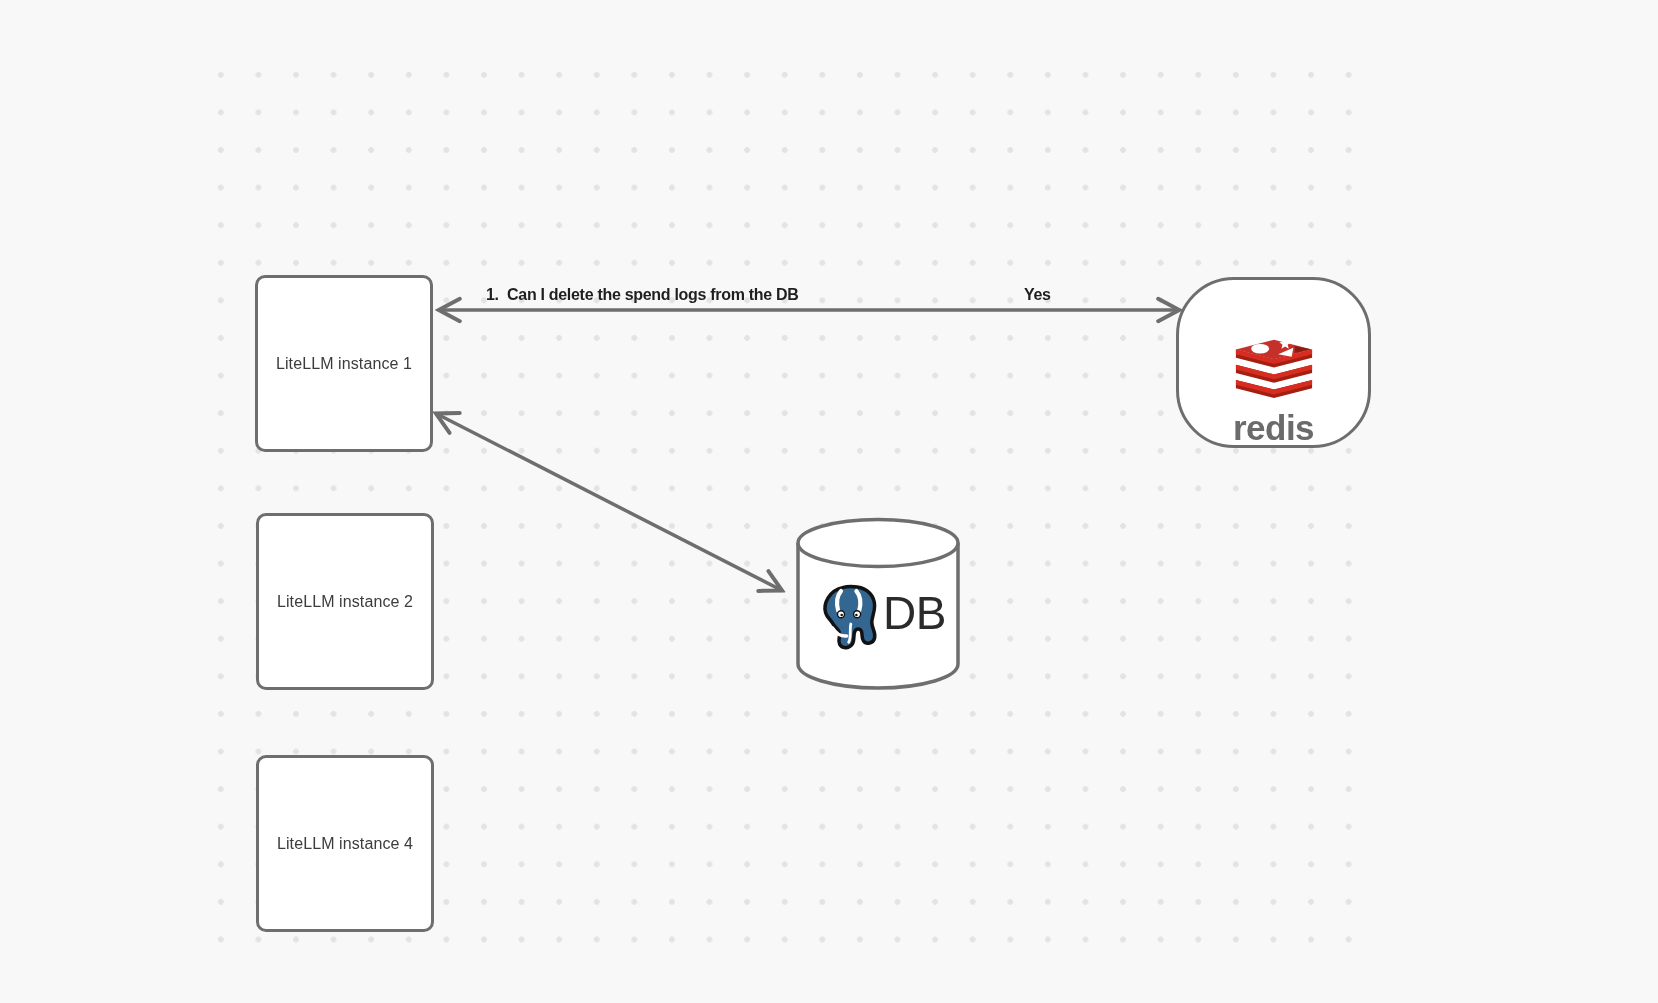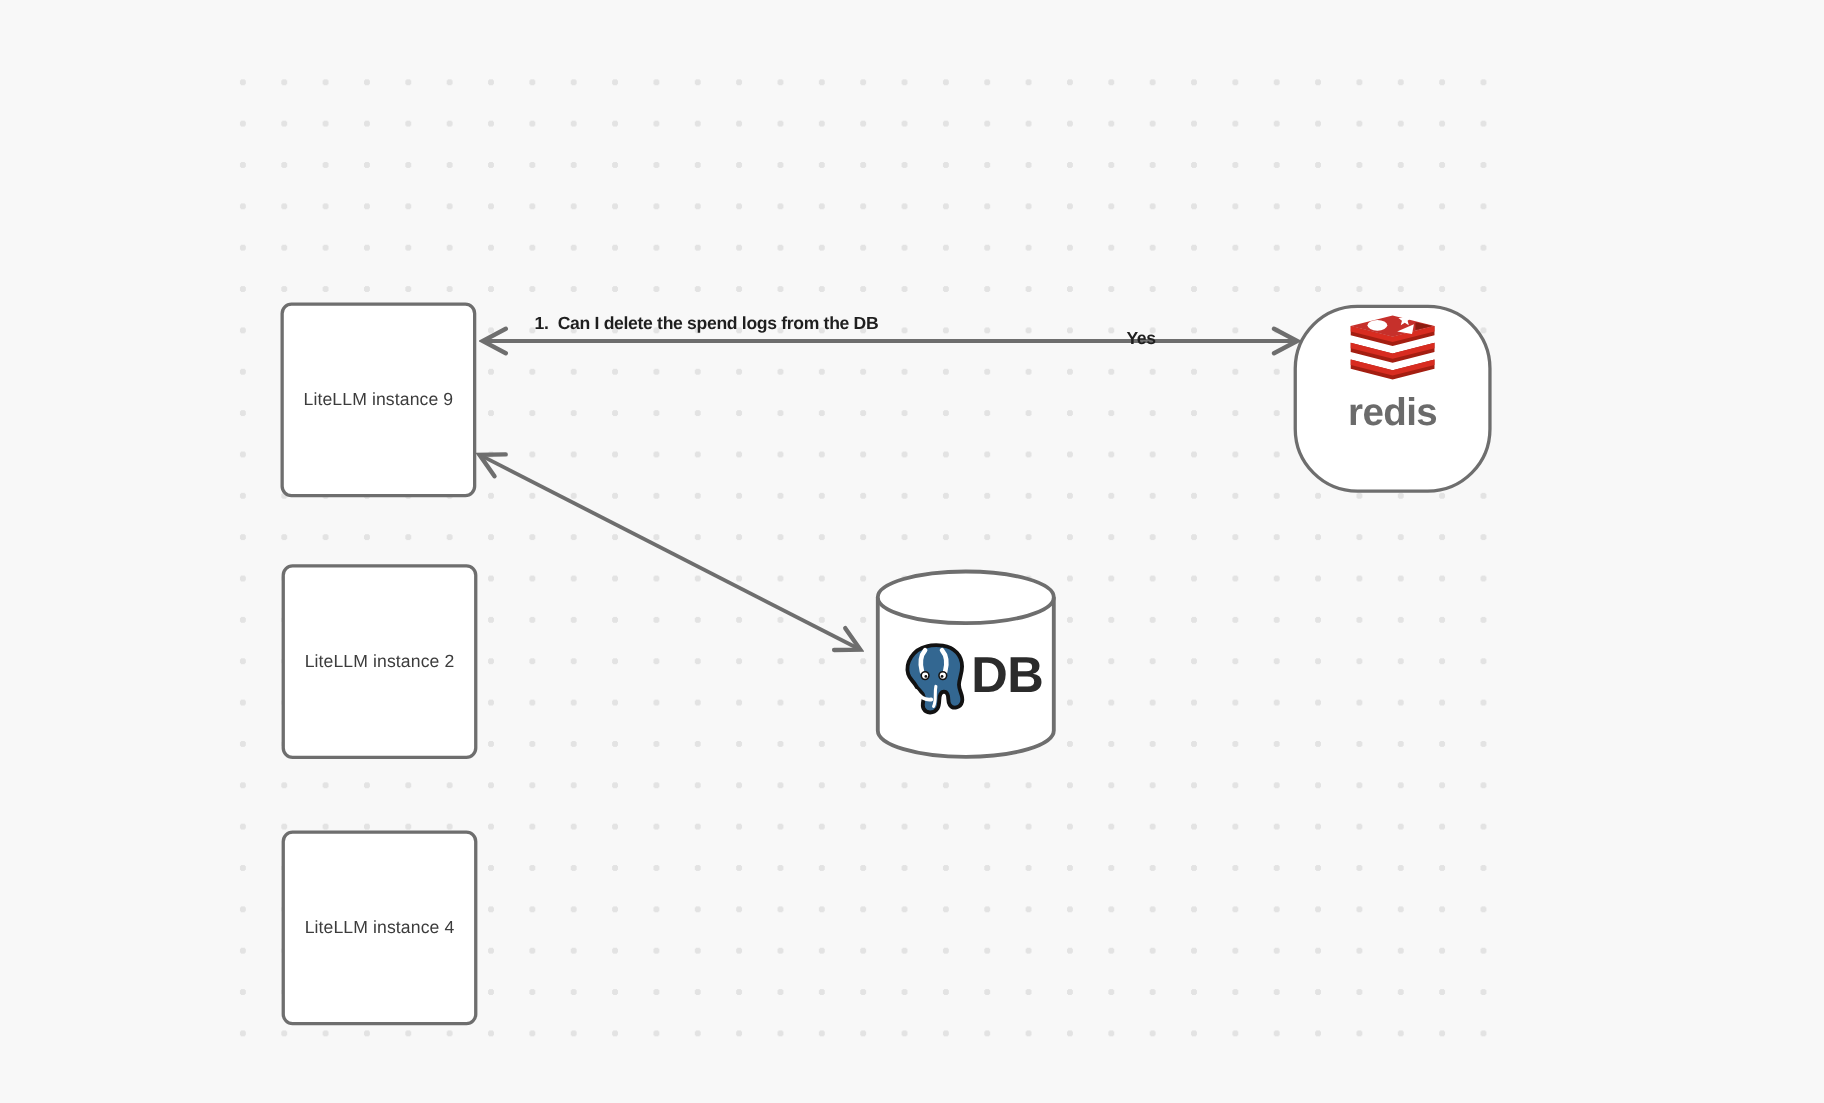--- a/index.html
+++ b/index.html
@@ -25,42 +25,42 @@
   .node-box{
     position:absolute;width:178px;height:177px;background:#fff;
     border:3.5px solid var(--stroke-gray);border-radius:10px;
     display:flex;align-items:center;justify-content:center;
   }
   .node-box span{font-size:16px;color:var(--node-text);letter-spacing:.1px}
   .box1{left:255px;top:275px}
   .box2{left:256px;top:513px}
   .box3{left:256px;top:755px}
   .redis-node{
-    position:absolute;left:1176px;top:277px;width:180px;height:171px;
+    position:absolute;left:1176px;top:277px;width:195px;height:171px;
     background:#fff;border:3.5px solid var(--stroke-gray);border-radius:58px;
-    display:flex;flex-direction:column;align-items:center;justify-content:flex-start;
+    display:flex;flex-direction:column;align-items:center;justify-content:flex-end;
     padding-top:4px;
   }
   .redis-word{
     font-size:35px;font-weight:700;color:var(--redis-wordmark-gray);
     letter-spacing:-0.5px;line-height:1;margin-top:1px;
   }
   .db-node{position:absolute;left:794px;top:516px;width:168px;height:178px}
   .db-node .cyl{position:absolute;left:0;top:0}
   .db-node .elephant{position:absolute;left:19px;top:66px}
   .db-label{
-    position:absolute;left:89px;top:74px;font-size:46px;font-weight:700;
+    position:absolute;left:89px;top:74px;font-size:46px;font-weight:400;
     color:var(--db-text);line-height:1;letter-spacing:-0.5px;
   }
   .edge-label{
     position:absolute;font-size:16px;font-weight:700;color:var(--label-text);
     white-space:pre;letter-spacing:-0.3px;line-height:1.2;
   }
   .lbl1{left:486px;top:285px}
-  .lbl-yes{left:1024px;top:299px}
+  .lbl-yes{left:1024px;top:285px}
   .lbl2{left:583px;top:456px}
 </style>
 </head>
 <body>
 
 <div class="canvas">
 
   <div class="dot-grid"></div>
 
   <svg class="arrows" width="1658" height="1003" viewBox="0 0 1658 1003">
@@ -70,21 +70,21 @@
       </marker>
       <marker id="ah-start" viewBox="0 0 12 12" refX="10" refY="6" markerWidth="8.5" markerHeight="8.5" orient="auto-start-reverse" markerUnits="strokeWidth">
         <path d="M2 1.5 L10.5 6 L2 10.5" fill="none" stroke="#6e6e6e" stroke-width="1.6" stroke-linecap="round"></path>
       </marker>
     </defs>
     <path class="edge-line" d="M440 310 L1178 310" marker-start="url(#ah-start)" marker-end="url(#ah-end)"></path>
     <path class="edge-line" d="M437 414 L781 590" marker-start="url(#ah-start)" marker-end="url(#ah-end)"></path>
   </svg>
 
   <div class="node-box box1">
-    <span>LiteLLM instance 9</span>
+    <span>LiteLLM instance 1</span>
   </div>
   <div class="node-box box2">
     <span>LiteLLM instance 2</span>
   </div>
   <div class="node-box box3">
     <span>LiteLLM instance 4</span>
   </div>
 
   <div class="redis-node">
     <svg width="84" height="72" viewBox="0 0 120 104">

